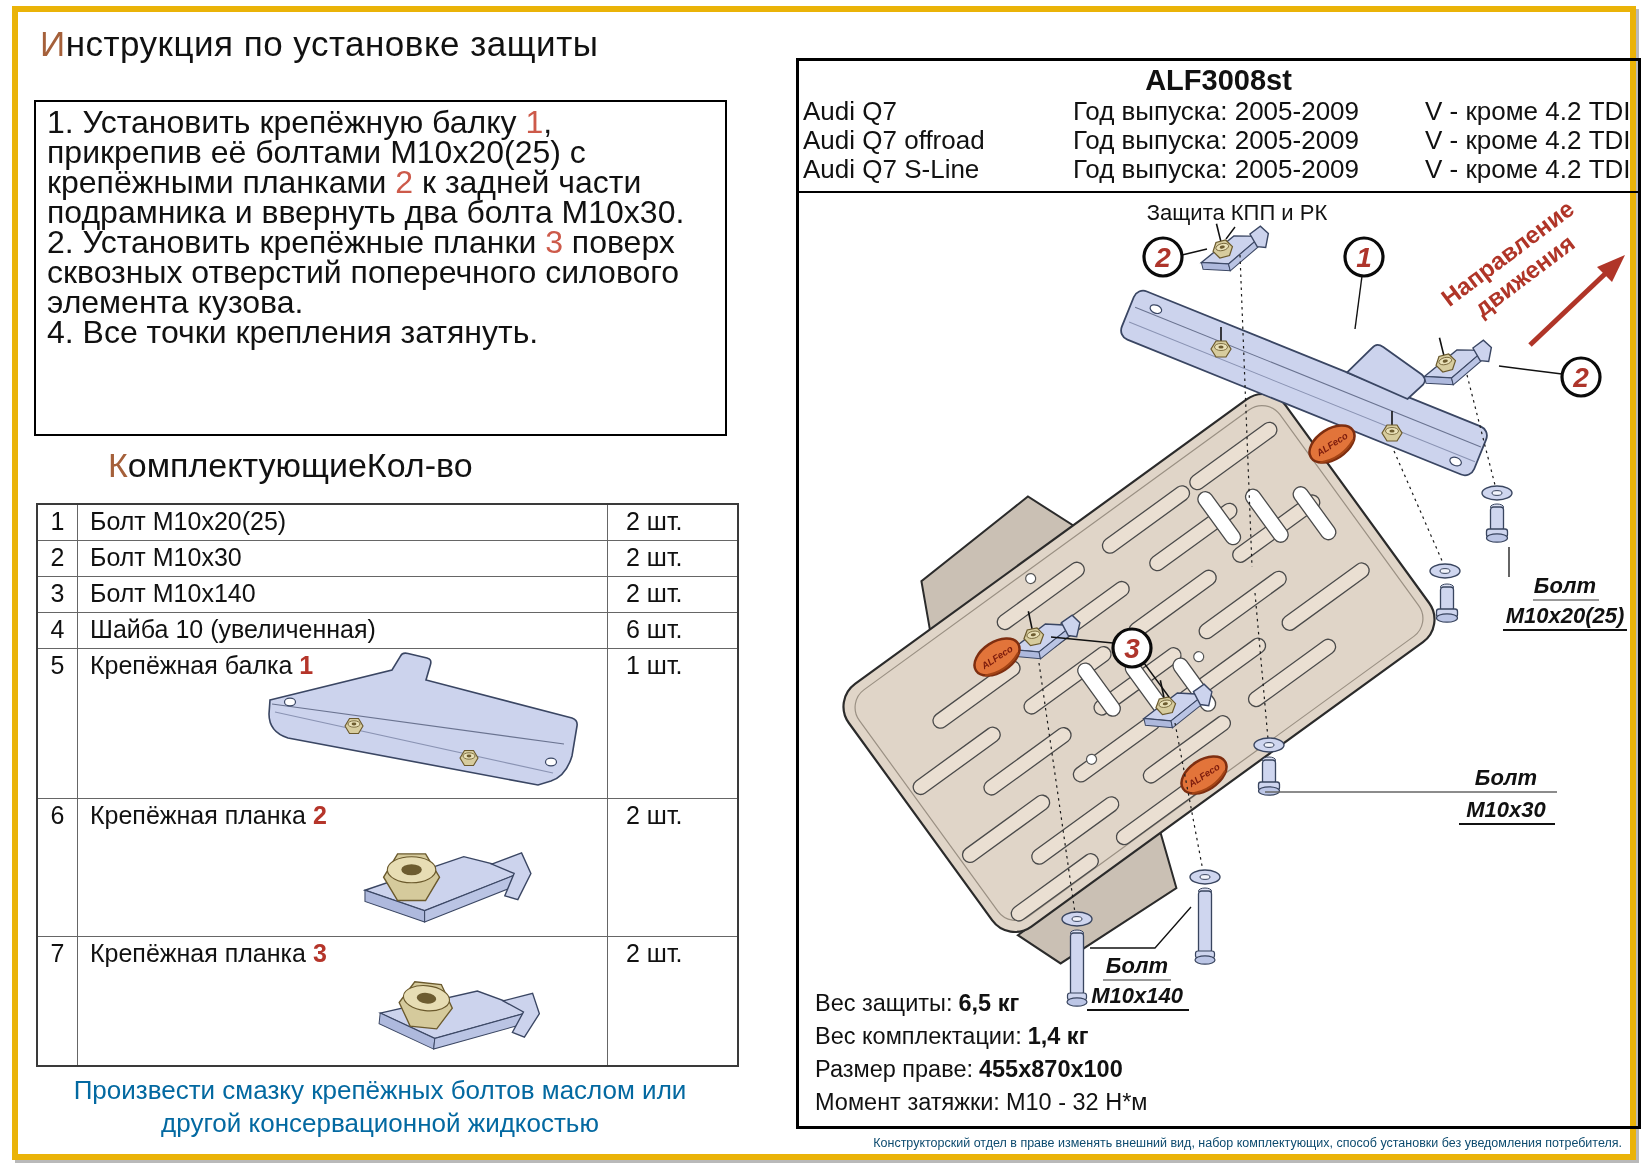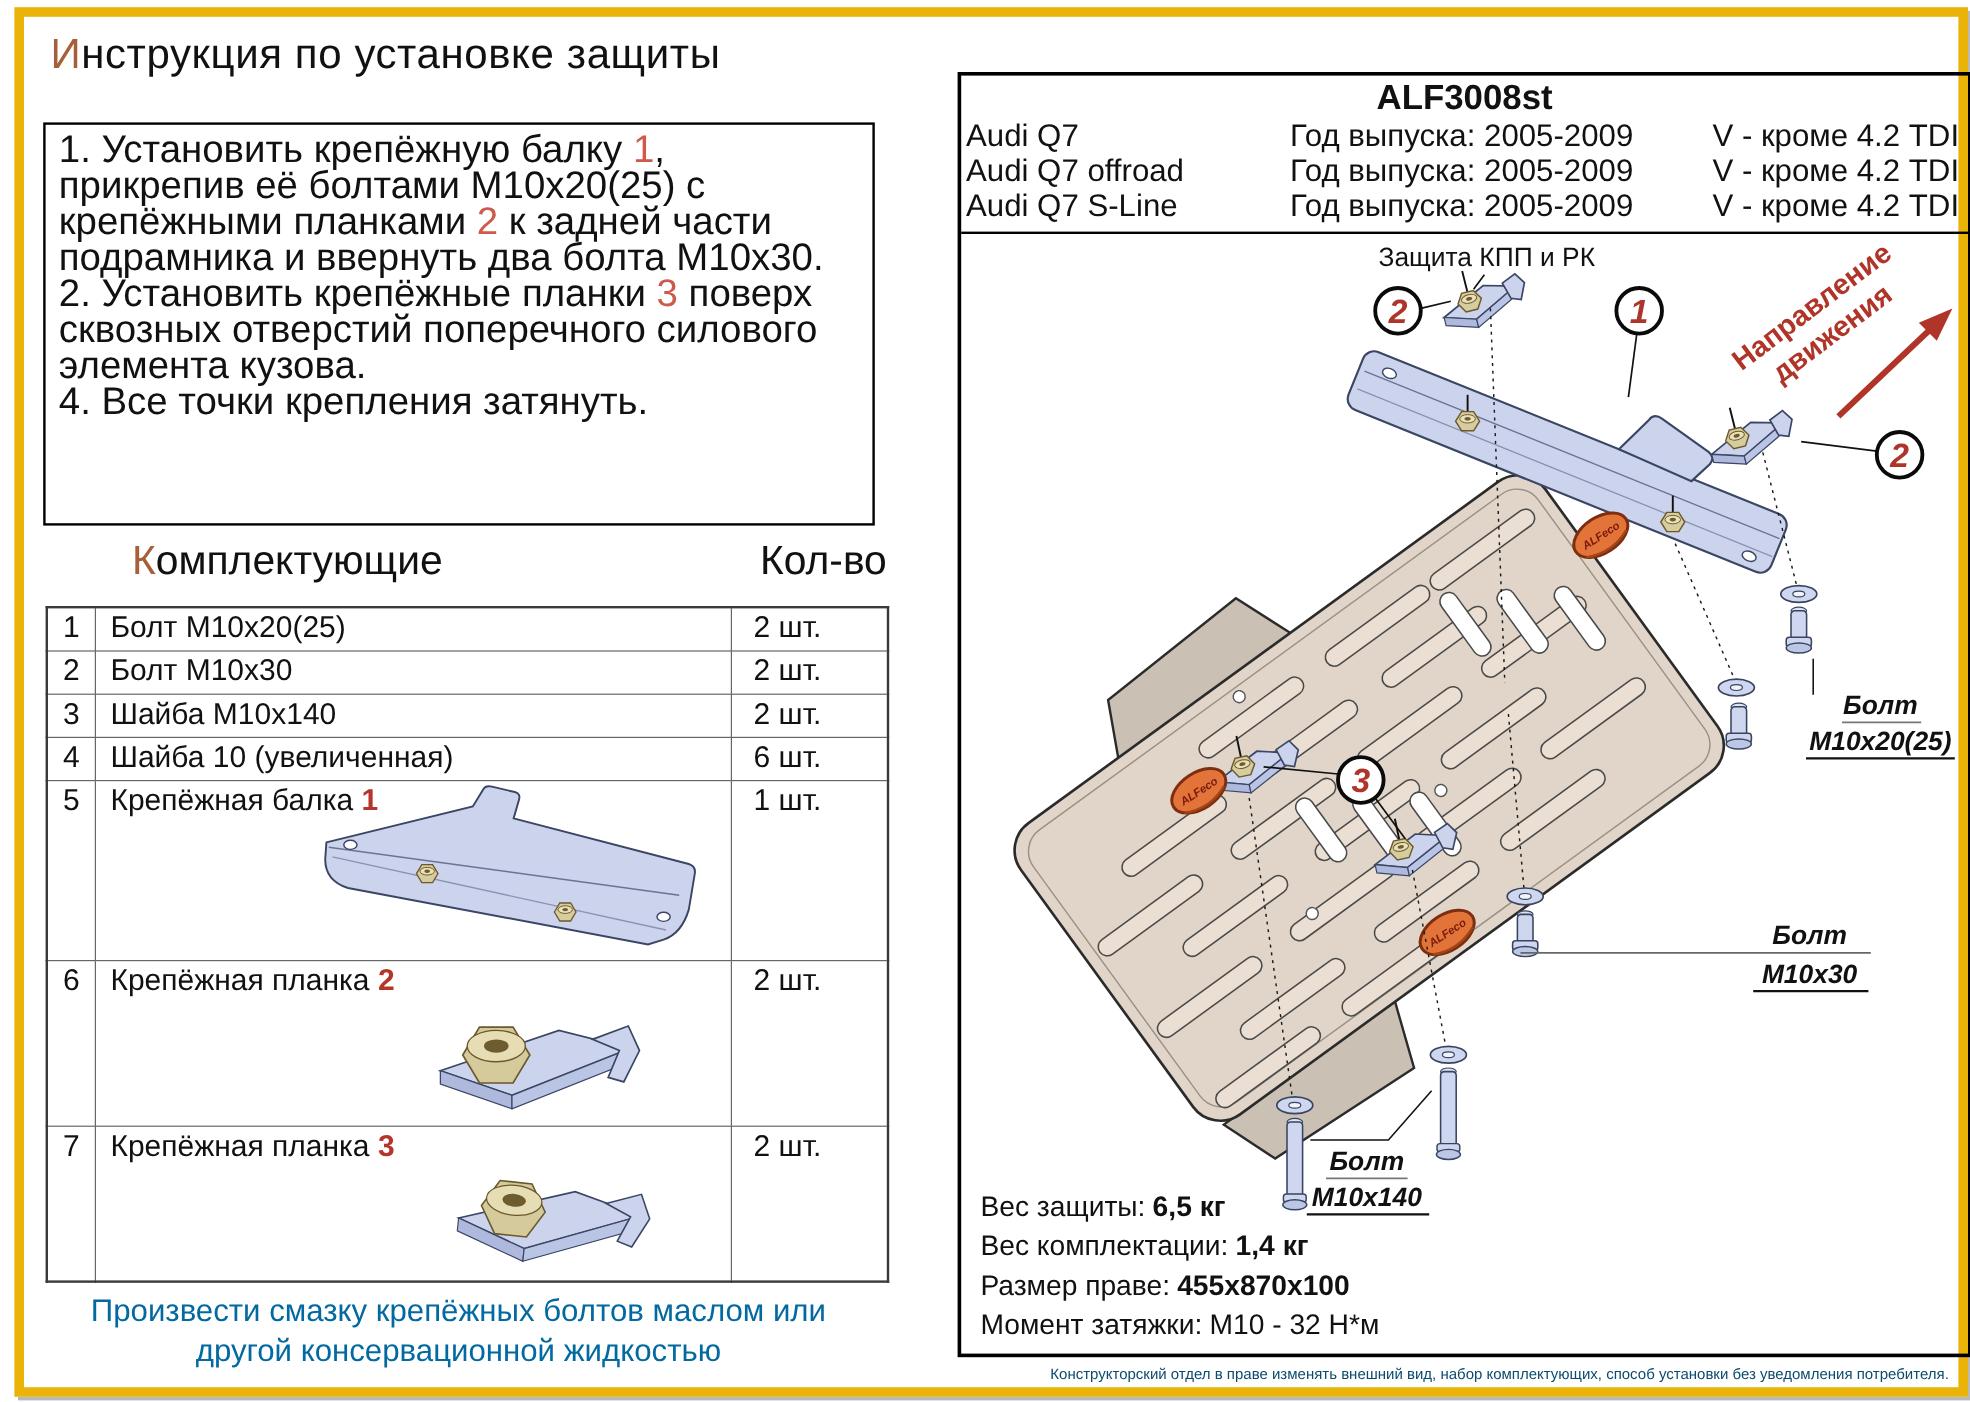--- a/index.html
+++ b/index.html
@@ -1,26 +1,26 @@
 <!DOCTYPE html>
 <html><head>
 <meta charset="utf-8">
 <style>
   html,body{margin:0;padding:0;background:#fff;}
   body{width:1642px;height:1168px;position:relative;font-family:"Liberation Sans",sans-serif;color:#111;}
   .page{position:absolute;left:12px;top:6px;width:1612px;height:1142px;background:#fff;
-        border:8px solid #eab308;box-shadow:3px 3px 0 #b9b9b9;}
+        border:6px solid #eab308;box-shadow:3px 3px 0 #b9b9b9;}
   
   .title{position:absolute;left:22px;top:12px;font-size:35px;letter-spacing:.5px;white-space:nowrap;}
   .accent{color:#a5603a;}
   .inst-box{position:absolute;left:16px;top:88px;width:667px;height:322px;border:2px solid #000;
             padding:5px 11px;font-size:32px;line-height:30px;}
   .inst-box p{margin:0;}
   .rd{color:#cd5a4a;}
-  .parts-head{position:absolute;left:18px;top:434px;width:701px;display:flex;justify-content:space-between;
+  .parts-head{position:absolute;left:18px;top:434px;width:701px;display:flex;
               font-size:34px;}
   .parts-head .ph-left{margin-left:72px;}
   table.parts{position:absolute;left:18px;top:491px;width:703px;border-collapse:collapse;
               border:2px solid #3a3a3a;font-size:25px;}
   table.parts td{border:1.5px solid #666;vertical-align:top;padding-top:2px;position:relative;}
   td.c-num{width:37px;text-align:center;}
   td.c-lbl{padding-left:12px;}
   td.c-qty{width:110px;padding-left:18px;}
   tr.r-sm{height:36px;} tr.r-5{height:150px;} tr.r-6{height:138px;} tr.r-7{height:130px;}
   .ref{color:#b5352a;font-weight:bold;}
@@ -65,21 +65,21 @@
           <td class="c-lbl"><span>Болт М10х20(25)</span><span class="ref"></span></td>
           <td class="c-qty">2 шт.</td>
         </tr>
     <tr class="r-sm">
           <td class="c-num">2</td>
           <td class="c-lbl"><span>Болт М10х30</span><span class="ref"></span></td>
           <td class="c-qty">2 шт.</td>
         </tr>
     <tr class="r-sm">
           <td class="c-num">3</td>
-          <td class="c-lbl"><span>Шайба М10х140</span><span class="ref"></span></td>
+          <td class="c-lbl"><span>Болт М10х140</span><span class="ref"></span></td>
           <td class="c-qty">2 шт.</td>
         </tr>
     <tr class="r-sm">
           <td class="c-num">4</td>
           <td class="c-lbl"><span>Шайба 10 (увеличенная)</span><span class="ref"></span></td>
           <td class="c-qty">6 шт.</td>
         </tr>
 
     <tr class="r-5">
       <td class="c-num">5</td>

